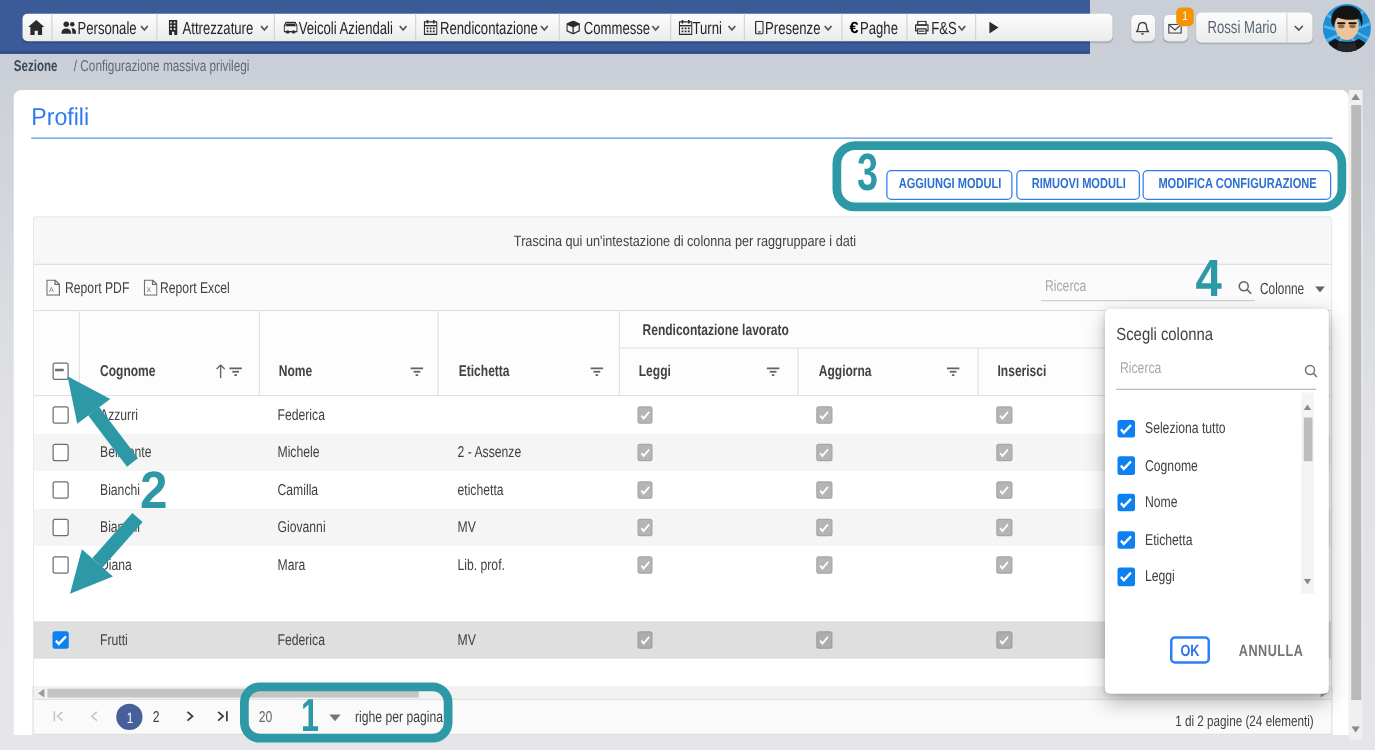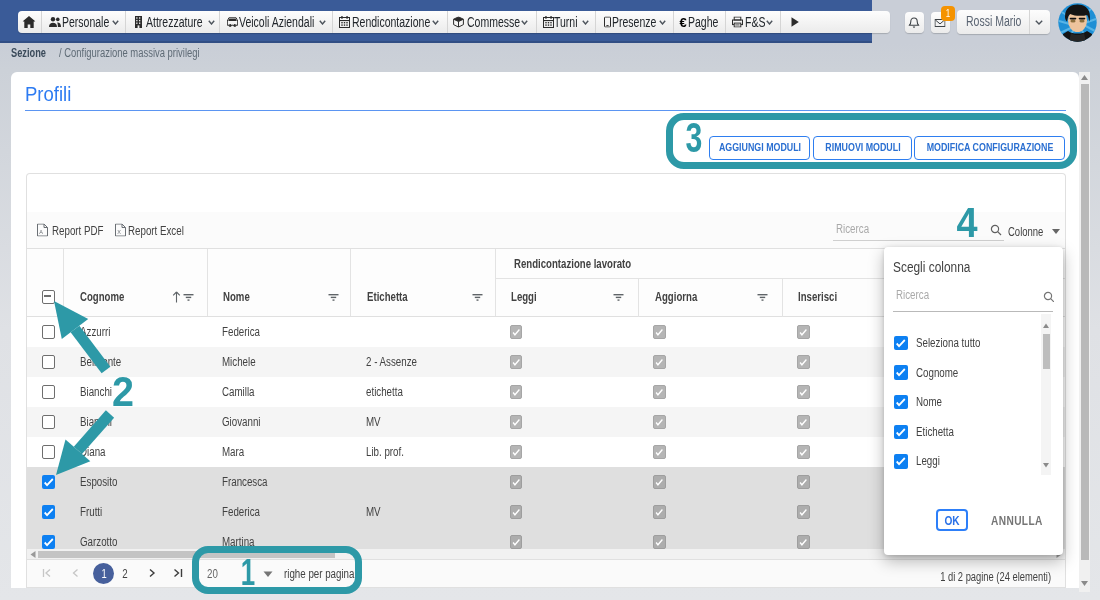--- a/index.html
+++ b/index.html
@@ -198,20 +198,23 @@
     <span style="position:absolute;left:50.5px;top:10.8px;font-size:11.5px;color:#2a6fd1;font-weight:bold;white-space:nowrap;transform:translate(-50%,-50%) scaleX(0.77);transform-origin:50% 50%;line-height:1;">AGGIUNGI MODULI</span>
   </div>
 <div class="abs" style="left:812.5px;top:136px;width:99.5px;height:23.5px;border:1px solid #2e7ef0;border-radius:4px;background:#fff">
     <span style="position:absolute;left:49.7px;top:10.8px;font-size:11.5px;color:#2a6fd1;font-weight:bold;white-space:nowrap;transform:translate(-50%,-50%) scaleX(0.77);transform-origin:50% 50%;line-height:1;">RIMUOVI MODULI</span>
   </div>
 <div class="abs" style="left:913.5px;top:136px;width:151.5px;height:23.5px;border:1px solid #2e7ef0;border-radius:4px;background:#fff">
     <span style="position:absolute;left:75.7px;top:10.8px;font-size:11.5px;color:#2a6fd1;font-weight:bold;white-space:nowrap;transform:translate(-50%,-50%) scaleX(0.77);transform-origin:50% 50%;line-height:1;">MODIFICA CONFIGURAZIONE</span>
   </div>
 
 <div class="abs" style="left:26px;top:173px;width:1040px;height:376px;border:1px solid #e0e0e0;border-bottom:none;border-radius:4px 4px 0 0;background:#fff;overflow:hidden">
+  <div class="abs" style="left:0;top:0;width:100%;height:38px;background:#f7f7f8;border-bottom:1px solid #e0e0e0">
+    <span style="position:absolute;left:520.7px;top:19px;font-size:12px;color:#424242;font-weight:normal;white-space:nowrap;transform:translate(-50%,-50%) scaleX(0.845);transform-origin:50% 50%;line-height:1;">Trascina qui un'intestazione di colonna per raggruppare i dati</span>
+  </div>
   <div class="abs" style="left:0;top:38px;width:100%;height:37px;background:#fbfbfb;border-bottom:1px solid #e0e0e0">
     <span style="position:absolute;left:10px;top:50%;transform:translateY(-50%);line-height:0"><svg width="11" height="13" viewBox="0 0 11 13" style="">
           <path d="M0.5 0.5h6.5L10.5 4v8.5H0.5z" fill="none" stroke="#6a6f74" stroke-width="1"></path>
           <path d="M7 0.5V4h3.5" fill="none" stroke="#6a6f74" stroke-width="1"></path>
           <text x="2.2" y="10" font-size="5.5" font-family="Liberation Sans" fill="#6a6f74">A</text>
         </svg></span>
     <span style="position:absolute;left:25px;top:18.5px;font-size:12.5px;color:#424242;font-weight:normal;white-space:nowrap;transform:translateY(-50%) scaleX(0.78);transform-origin:0 50%;line-height:1;">Report PDF</span>
     <span style="position:absolute;left:88px;top:50%;transform:translateY(-50%);line-height:0"><svg width="11" height="13" viewBox="0 0 11 13" style="">
           <path d="M0.5 0.5h6.5L10.5 4v8.5H0.5z" fill="none" stroke="#6a6f74" stroke-width="1"></path>
           <path d="M7 0.5V4h3.5" fill="none" stroke="#6a6f74" stroke-width="1"></path>
@@ -376,77 +379,29 @@
           <svg width="10.5" height="12.5" viewBox="0 0 15 15" preserveAspectRatio="none" style="position:absolute;left:0;top:0">
             <path d="M3 7.8l2.6 2.7L12 4.2" fill="none" stroke="#fff" stroke-width="2"></path>
           </svg>
         </div>
         <div style="position:absolute;left:770.3px;top:7.75px;width:12.5px;height:14.5px;border-radius:2px;background:#b5b5b5;border:1px solid #a6a6a6">
           <svg width="10.5" height="12.5" viewBox="0 0 15 15" preserveAspectRatio="none" style="position:absolute;left:0;top:0">
             <path d="M3 7.8l2.6 2.7L12 4.2" fill="none" stroke="#fff" stroke-width="2"></path>
           </svg>
         </div>
       </div>
-      <div style="position:absolute;left:0;top:150px;width:100%;height:30px;background:#dfdfdf">
-        <div style="position:absolute;left:14.7px;top:7.75px;width:13.5px;height:14.5px;border-radius:2px;background:#0d80f2">
-          <svg width="13.5" height="14.5" viewBox="0 0 15 15" preserveAspectRatio="none" style="position:absolute;left:0;top:0">
-            <path d="M3 7.8l2.6 2.7L12 4.2" fill="none" stroke="#fff" stroke-width="2"></path>
-          </svg>
-        </div>
-        <span style="position:absolute;left:53px;top:15px;font-size:12.5px;color:#424242;font-weight:normal;white-space:nowrap;transform:translateY(-50%) scaleX(0.78);transform-origin:0 50%;line-height:1;">Esposito</span>
-        <span style="position:absolute;left:195.3px;top:15px;font-size:12.5px;color:#424242;font-weight:normal;white-space:nowrap;transform:translateY(-50%) scaleX(0.78);transform-origin:0 50%;line-height:1;">Francesca</span>
-        <div style="position:absolute;left:482.7px;top:7.75px;width:12.5px;height:14.5px;border-radius:2px;background:#adadad;border:1px solid #9e9e9e">
-          <svg width="10.5" height="12.5" viewBox="0 0 15 15" preserveAspectRatio="none" style="position:absolute;left:0;top:0">
-            <path d="M3 7.8l2.6 2.7L12 4.2" fill="none" stroke="#fff" stroke-width="2"></path>
-          </svg>
-        </div>
-        <div style="position:absolute;left:626.3px;top:7.75px;width:12.5px;height:14.5px;border-radius:2px;background:#adadad;border:1px solid #9e9e9e">
-          <svg width="10.5" height="12.5" viewBox="0 0 15 15" preserveAspectRatio="none" style="position:absolute;left:0;top:0">
-            <path d="M3 7.8l2.6 2.7L12 4.2" fill="none" stroke="#fff" stroke-width="2"></path>
-          </svg>
-        </div>
-        <div style="position:absolute;left:770.3px;top:7.75px;width:12.5px;height:14.5px;border-radius:2px;background:#adadad;border:1px solid #9e9e9e">
-          <svg width="10.5" height="12.5" viewBox="0 0 15 15" preserveAspectRatio="none" style="position:absolute;left:0;top:0">
-            <path d="M3 7.8l2.6 2.7L12 4.2" fill="none" stroke="#fff" stroke-width="2"></path>
-          </svg>
-        </div>
-      </div>
       <div style="position:absolute;left:0;top:180px;width:100%;height:30px;background:#dfdfdf">
         <div style="position:absolute;left:14.7px;top:7.75px;width:13.5px;height:14.5px;border-radius:2px;background:#0d80f2">
           <svg width="13.5" height="14.5" viewBox="0 0 15 15" preserveAspectRatio="none" style="position:absolute;left:0;top:0">
             <path d="M3 7.8l2.6 2.7L12 4.2" fill="none" stroke="#fff" stroke-width="2"></path>
           </svg>
         </div>
         <span style="position:absolute;left:53px;top:15px;font-size:12.5px;color:#424242;font-weight:normal;white-space:nowrap;transform:translateY(-50%) scaleX(0.78);transform-origin:0 50%;line-height:1;">Frutti</span>
         <span style="position:absolute;left:195.3px;top:15px;font-size:12.5px;color:#424242;font-weight:normal;white-space:nowrap;transform:translateY(-50%) scaleX(0.78);transform-origin:0 50%;line-height:1;">Federica</span>
         <span style="position:absolute;left:338.5px;top:15px;font-size:12.5px;color:#424242;font-weight:normal;white-space:nowrap;transform:translateY(-50%) scaleX(0.78);transform-origin:0 50%;line-height:1;">MV</span>
-        <div style="position:absolute;left:482.7px;top:7.75px;width:12.5px;height:14.5px;border-radius:2px;background:#adadad;border:1px solid #9e9e9e">
-          <svg width="10.5" height="12.5" viewBox="0 0 15 15" preserveAspectRatio="none" style="position:absolute;left:0;top:0">
-            <path d="M3 7.8l2.6 2.7L12 4.2" fill="none" stroke="#fff" stroke-width="2"></path>
-          </svg>
-        </div>
-        <div style="position:absolute;left:626.3px;top:7.75px;width:12.5px;height:14.5px;border-radius:2px;background:#adadad;border:1px solid #9e9e9e">
-          <svg width="10.5" height="12.5" viewBox="0 0 15 15" preserveAspectRatio="none" style="position:absolute;left:0;top:0">
-            <path d="M3 7.8l2.6 2.7L12 4.2" fill="none" stroke="#fff" stroke-width="2"></path>
-          </svg>
-        </div>
-        <div style="position:absolute;left:770.3px;top:7.75px;width:12.5px;height:14.5px;border-radius:2px;background:#adadad;border:1px solid #9e9e9e">
-          <svg width="10.5" height="12.5" viewBox="0 0 15 15" preserveAspectRatio="none" style="position:absolute;left:0;top:0">
-            <path d="M3 7.8l2.6 2.7L12 4.2" fill="none" stroke="#fff" stroke-width="2"></path>
-          </svg>
-        </div>
-      </div>
-      <div style="position:absolute;left:0;top:210px;width:100%;height:30px;background:#dfdfdf">
-        <div style="position:absolute;left:14.7px;top:7.75px;width:13.5px;height:14.5px;border-radius:2px;background:#0d80f2">
-          <svg width="13.5" height="14.5" viewBox="0 0 15 15" preserveAspectRatio="none" style="position:absolute;left:0;top:0">
-            <path d="M3 7.8l2.6 2.7L12 4.2" fill="none" stroke="#fff" stroke-width="2"></path>
-          </svg>
-        </div>
-        <span style="position:absolute;left:53px;top:15px;font-size:12.5px;color:#424242;font-weight:normal;white-space:nowrap;transform:translateY(-50%) scaleX(0.78);transform-origin:0 50%;line-height:1;">Garzotto</span>
-        <span style="position:absolute;left:195.3px;top:15px;font-size:12.5px;color:#424242;font-weight:normal;white-space:nowrap;transform:translateY(-50%) scaleX(0.78);transform-origin:0 50%;line-height:1;">Martina</span>
         <div style="position:absolute;left:482.7px;top:7.75px;width:12.5px;height:14.5px;border-radius:2px;background:#adadad;border:1px solid #9e9e9e">
           <svg width="10.5" height="12.5" viewBox="0 0 15 15" preserveAspectRatio="none" style="position:absolute;left:0;top:0">
             <path d="M3 7.8l2.6 2.7L12 4.2" fill="none" stroke="#fff" stroke-width="2"></path>
           </svg>
         </div>
         <div style="position:absolute;left:626.3px;top:7.75px;width:12.5px;height:14.5px;border-radius:2px;background:#adadad;border:1px solid #9e9e9e">
           <svg width="10.5" height="12.5" viewBox="0 0 15 15" preserveAspectRatio="none" style="position:absolute;left:0;top:0">
             <path d="M3 7.8l2.6 2.7L12 4.2" fill="none" stroke="#fff" stroke-width="2"></path>
           </svg>
         </div>

